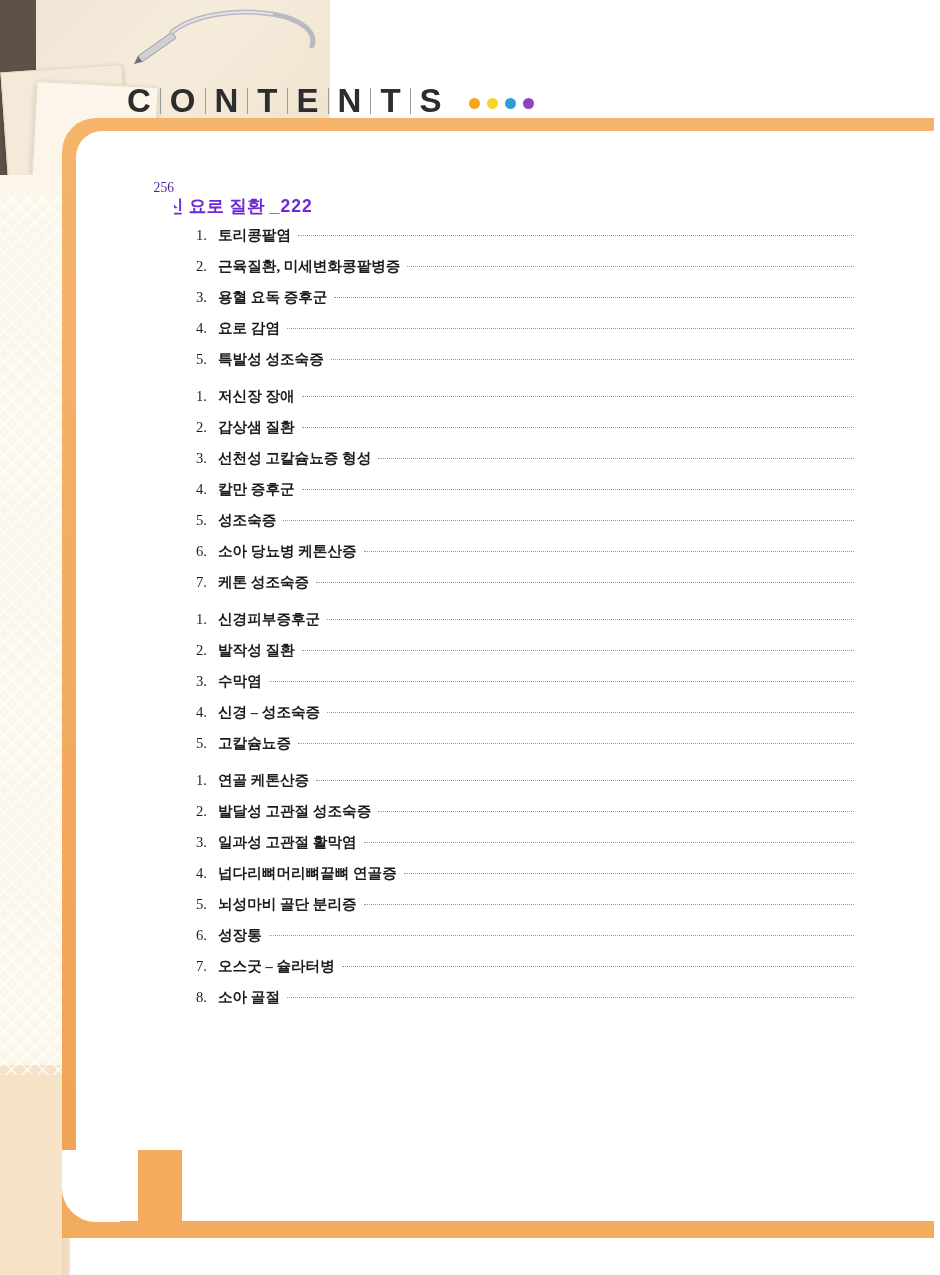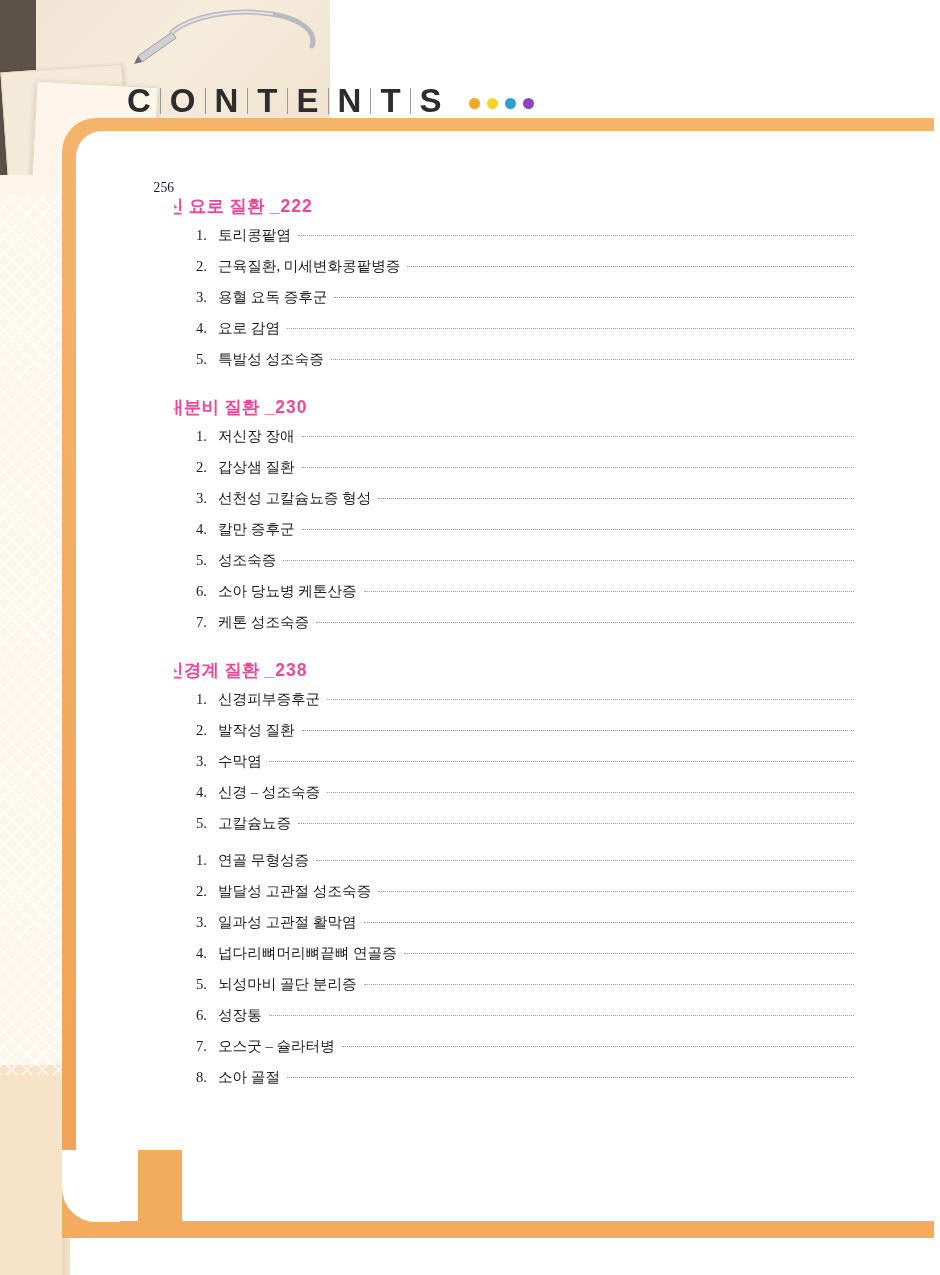--- a/index.html
+++ b/index.html
@@ -189,21 +189,21 @@
   .plus-icon::before {
     left: 3.5px; top: 7.6px; width: 10px; height: 1.8px;
   }
   .plus-icon::after {
     top: 3.5px; left: 7.6px; height: 10px; width: 1.8px;
   }
   .group-title {
     font-family: "Liberation Sans", sans-serif;
     font-weight: bold;
     font-size: 17.5px;
-    color: #ec4899;
+    color: #6d28d9;
     letter-spacing: .2px;
   }
   .group-title .pg {
     font-family: "Liberation Sans", sans-serif;
     letter-spacing: 1px;
   }
 
   .entry {
     display: flex;
     align-items: baseline;
@@ -215,35 +215,36 @@
   }
   .entry .num {
     width: 22px;
     flex: 0 0 auto;
     font-family: "Liberation Serif", serif;
   }
   .entry .label {
     flex: 0 0 auto;
     white-space: nowrap;
     padding-right: 7px;
+    font-weight: bold;
   }
   .entry .dots {
     flex: 1 1 auto;
     position: relative;
     top: -4px;
     border-bottom: 1.6px dotted #9b9b9b;
     height: 1px;
     margin: 0 6px 0 0;
   }
   .entry .page {
     flex: 0 0 auto;
     width: 34px;
     text-align: right;
     font-size: 13.6px;
-    color: #0f172a;
+    color: #4c1d95;
   }
 </style>
 </head>
 <body>
 
 <div class="page">
 
   <div class="left-band"></div>
   <div class="left-band-texture"></div>
   <div class="left-band-edge"></div>
@@ -323,24 +324,20 @@
           <span class="page">227</span>
         </div>
         <div class="entry">
           <span class="num">5.</span>
           <span class="label">특발성 성조숙증</span>
           <span class="dots"></span>
           <span class="page">229</span>
         </div>
       </div>
       <div class="group">
-        <div class="group-head">
-          <span class="plus-icon"></span>
-          <span class="group-title">내분비 질환 <span class="pg">_230</span></span>
-        </div>
         <div class="entry">
           <span class="num">1.</span>
           <span class="label">저신장 장애</span>
           <span class="dots"></span>
           <span class="page">230</span>
         </div>
         <div class="entry">
           <span class="num">2.</span>
           <span class="label">갑상샘 질환</span>
           <span class="dots"></span>
@@ -371,24 +368,20 @@
           <span class="page">236</span>
         </div>
         <div class="entry">
           <span class="num">7.</span>
           <span class="label">케톤 성조숙증</span>
           <span class="dots"></span>
           <span class="page">237</span>
         </div>
       </div>
       <div class="group">
-        <div class="group-head">
-          <span class="plus-icon"></span>
-          <span class="group-title">신경계 질환 <span class="pg">_238</span></span>
-        </div>
         <div class="entry">
           <span class="num">1.</span>
           <span class="label">신경피부증후군</span>
           <span class="dots"></span>
           <span class="page">238</span>
         </div>
         <div class="entry">
           <span class="num">2.</span>
           <span class="label">발작성 질환</span>
           <span class="dots"></span>
@@ -409,21 +402,21 @@
         <div class="entry">
           <span class="num">5.</span>
           <span class="label">고칼슘뇨증</span>
           <span class="dots"></span>
           <span class="page">248</span>
         </div>
       </div>
       <div class="group">
         <div class="entry">
           <span class="num">1.</span>
-          <span class="label">연골 무형성증</span>
+          <span class="label">연골 케톤산증</span>
           <span class="dots"></span>
           <span class="page">249</span>
         </div>
         <div class="entry">
           <span class="num">2.</span>
           <span class="label">발달성 고관절 성조숙증</span>
           <span class="dots"></span>
           <span class="page">250</span>
         </div>
         <div class="entry">

